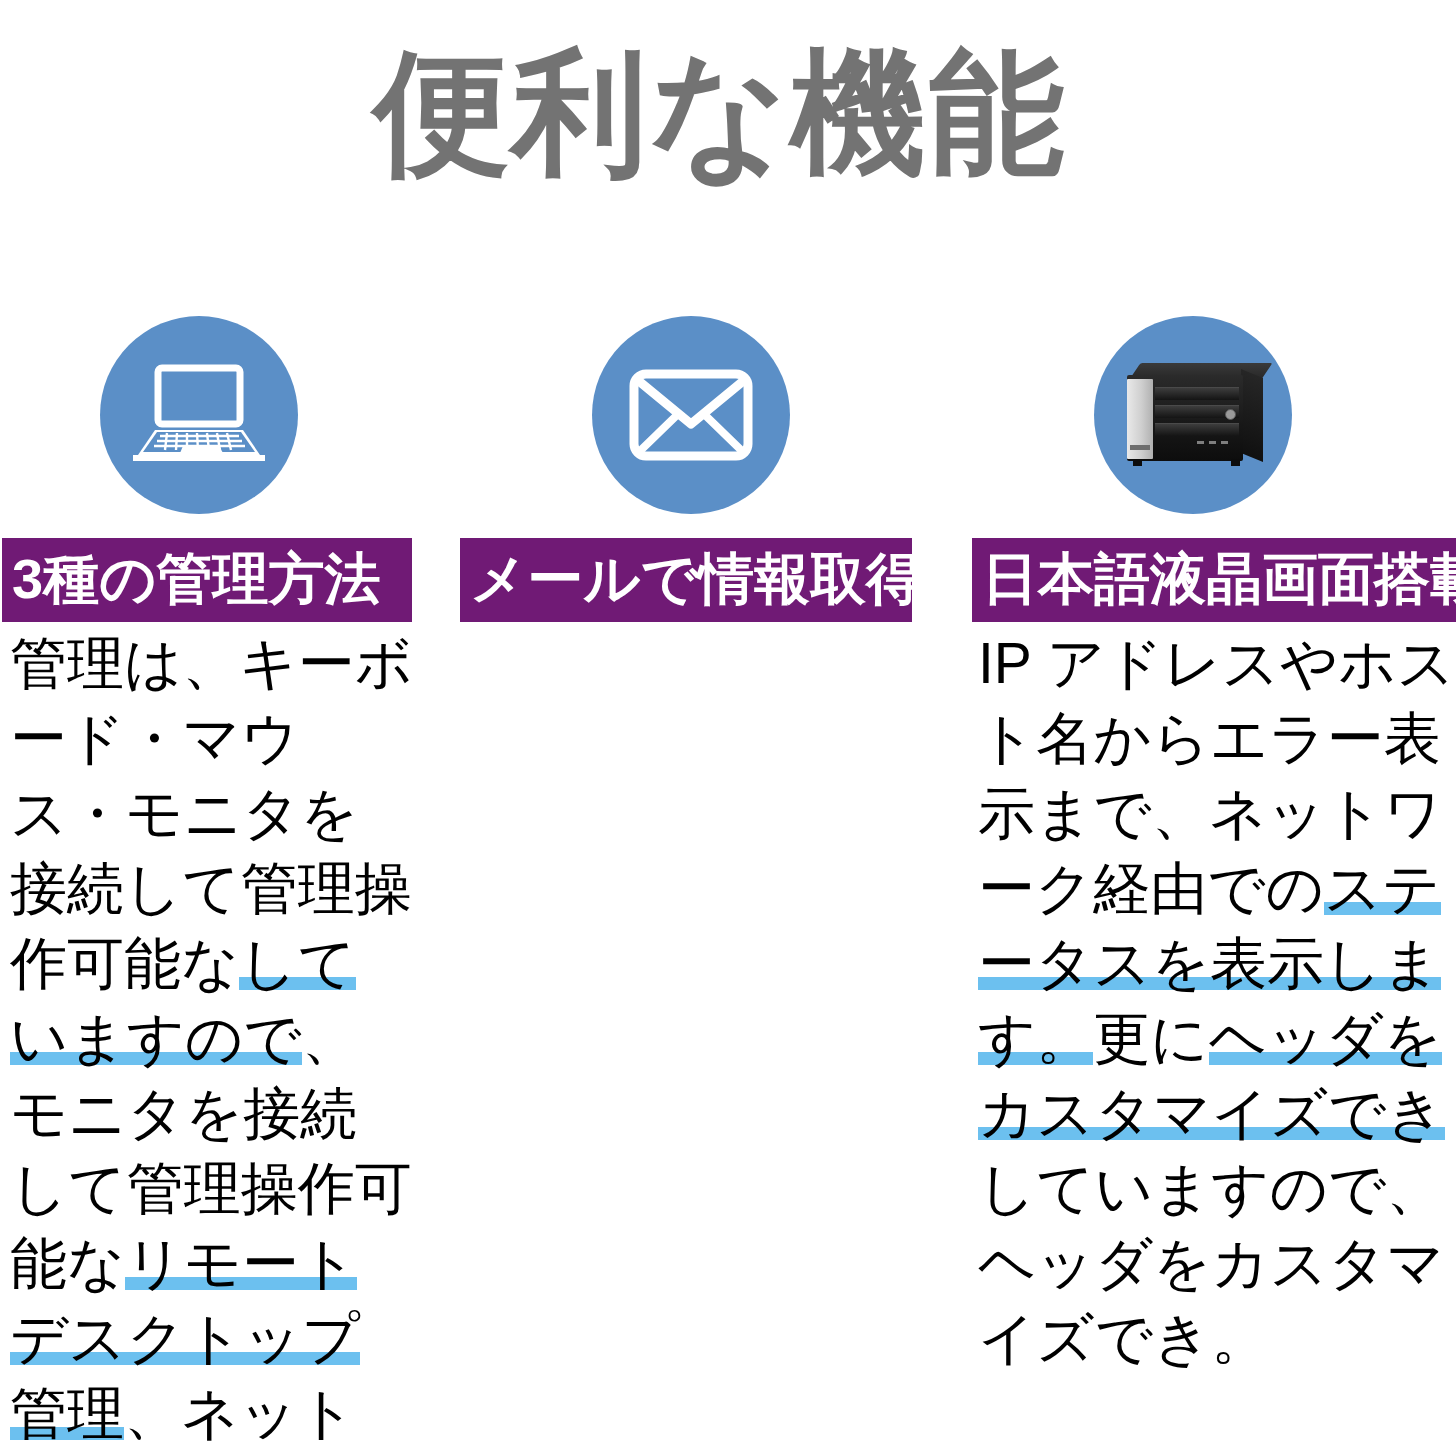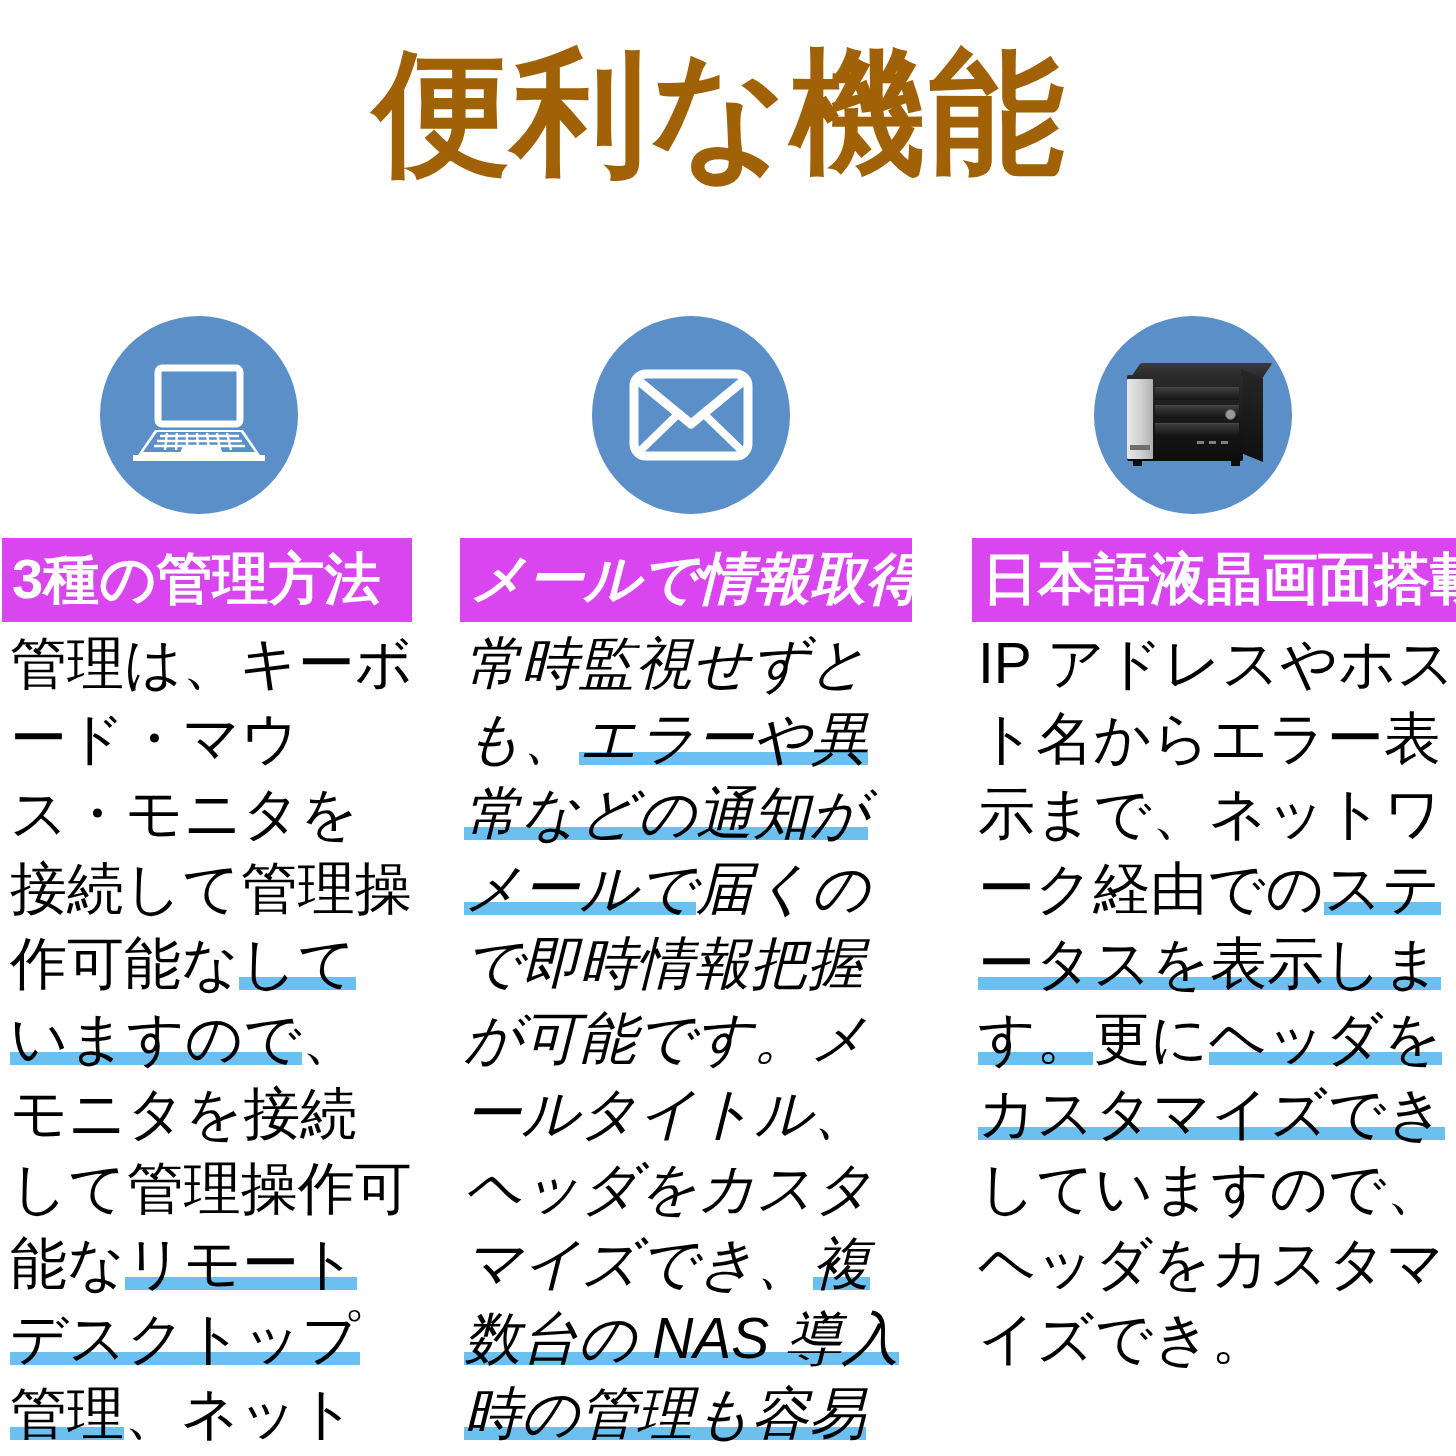--- a/index.html
+++ b/index.html
@@ -24,41 +24,41 @@
   
   .page-title {
     position: absolute;
     left: 0;
     top: 38px;
     width: 1440px;
     text-align: center;
     font-size: 136px;
     line-height: 150px;
     font-weight: 700;
-    color: #a16207;
+    color: #737373;
     letter-spacing: 2px;
     white-space: nowrap;
   }
 
   
   .columns {
     position: absolute;
     left: 0;
     top: 300px;
     width: 1456px;
     display: flex;
     flex-direction: row;
     align-items: flex-start;
   }
   .col {
     position: relative;
     box-sizing: border-box;
   }
   .col-1 { width: 456px; padding-left: 2px;  }
-  .col-2 { width: 508px; padding-left: 4px; font-style: italic;  }
+  .col-2 { width: 508px; padding-left: 4px;  }
   .col-3 { width: 492px; padding-left: 8px;  }
 
   
   .icon-wrap {
     height: 230px;
     display: flex;
     align-items: center;
     justify-content: flex-start;
   }
   .col-1 .icon-wrap { padding-left: 98px; }
@@ -77,21 +77,21 @@
     position: relative;
   }
 
   .icon-circle svg { display: block; }
 
   
   .heading-row {
     margin-top: 8px;
   }
   .heading-bar {
-    background: #d946ef;
+    background: #701a75;
     color: #ffffff;
     font-weight: 700;
     font-size: 56px;
     line-height: 74px;
     padding: 4px 6px 6px 10px;
     white-space: nowrap;
     display: block;
     box-sizing: border-box;
   }
   .col-1 .heading-bar { width: 410px; }
@@ -258,21 +258,20 @@
             <rect class="ico-stroke" x="6" y="8" width="114" height="82" rx="12" stroke-width="9"></rect>
             <path class="ico-stroke" d="M12 16 L63 58 L114 16" stroke-width="9"></path>
             <path class="ico-stroke" d="M13 84 L48 50" stroke-width="8"></path>
             <path class="ico-stroke" d="M113 84 L78 50" stroke-width="8"></path>
           </svg>
         </div>
       </div>
       <div class="heading-row">
         <span class="heading-bar">メールで情報取得</span>
       </div>
-      <div class="body-text"><span>常時監視せずとも、</span><span class="hl">エラーや異常などの通知がメールで</span><span>届くので即時情報把握が可能です。メールタイトル、ヘッダをカスタマイズでき、</span><span class="hl">複数台の NAS 導入時の管理も容易</span></div>
     </div>
 
     <div class="col col-3">
       <div class="icon-wrap">
         <div class="icon-circle">
           <div class="nas">
             <div class="nas-top"></div>
             <div class="nas-side"></div>
             <div class="nas-body"></div>
             <div class="nas-front-panel"></div>

